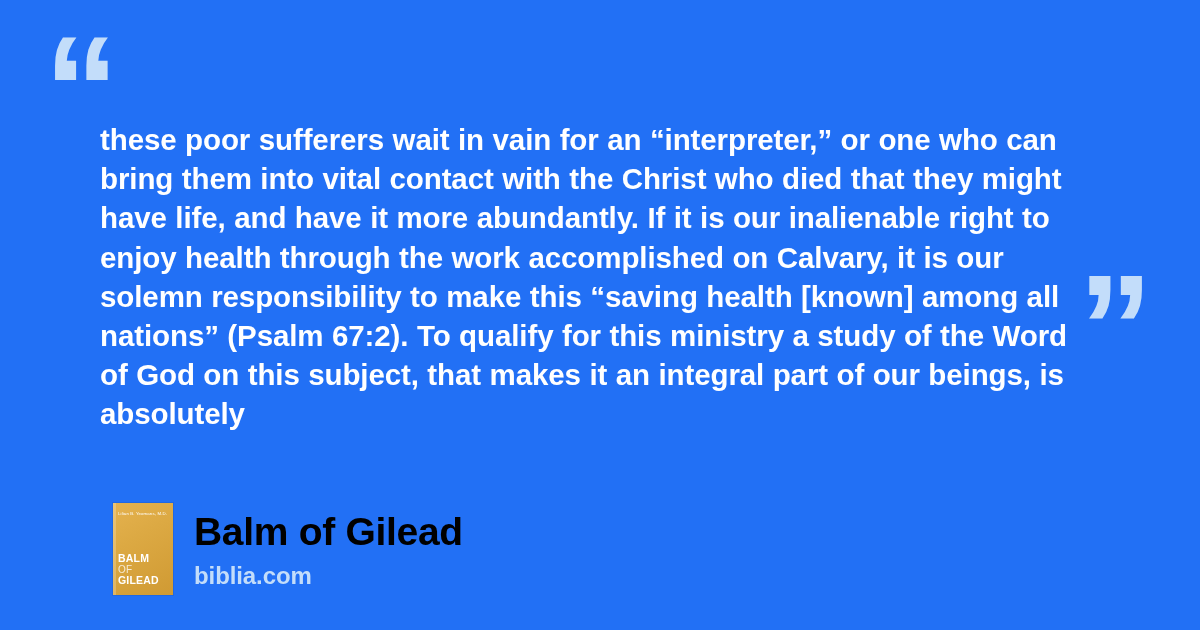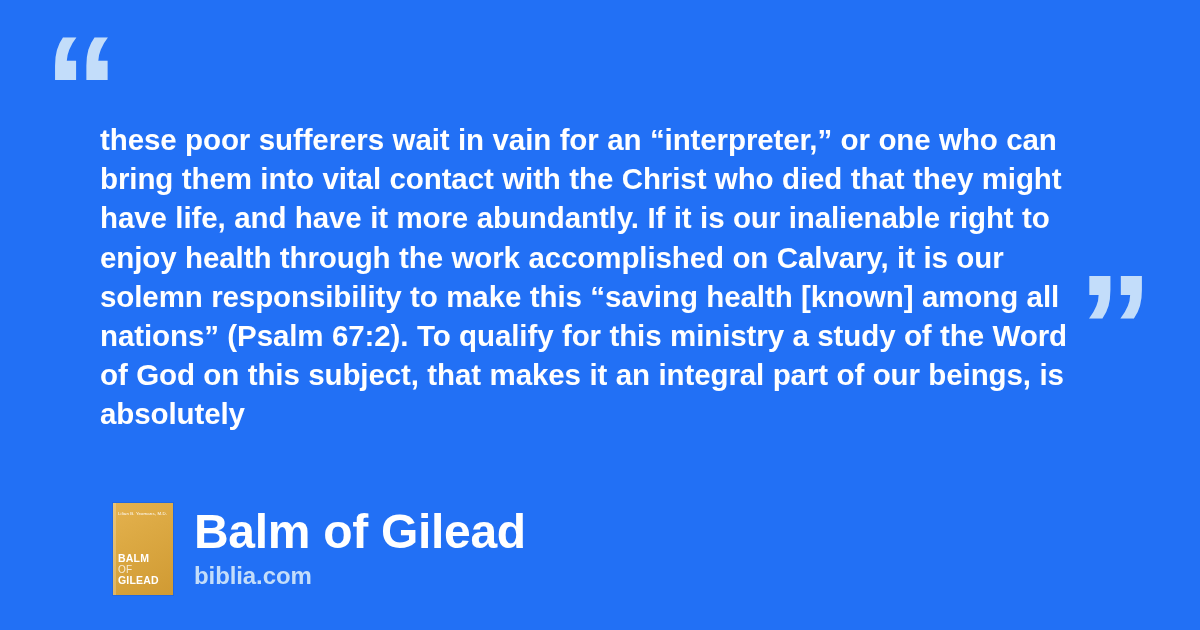--- a/index.html
+++ b/index.html
@@ -128,24 +128,24 @@
   }
 
   
   #footer-text {
     margin-left: 21px;
     display: flex;
     flex-direction: column;
     justify-content: center;
   }
   #book-title {
-    color: #ffffff;
+    color: #000000;
     font-family: "Liberation Sans", sans-serif;
     font-weight: 700;
-    font-size: 48px;
+    font-size: 39px;
     line-height: 45px;
     letter-spacing: -0.3px;
   }
   #site-url {
     margin-top: 8px;
     color: #c3ddfa;
     font-family: "Liberation Sans", sans-serif;
     font-weight: 700;
     font-size: 24px;
     line-height: 28px;

